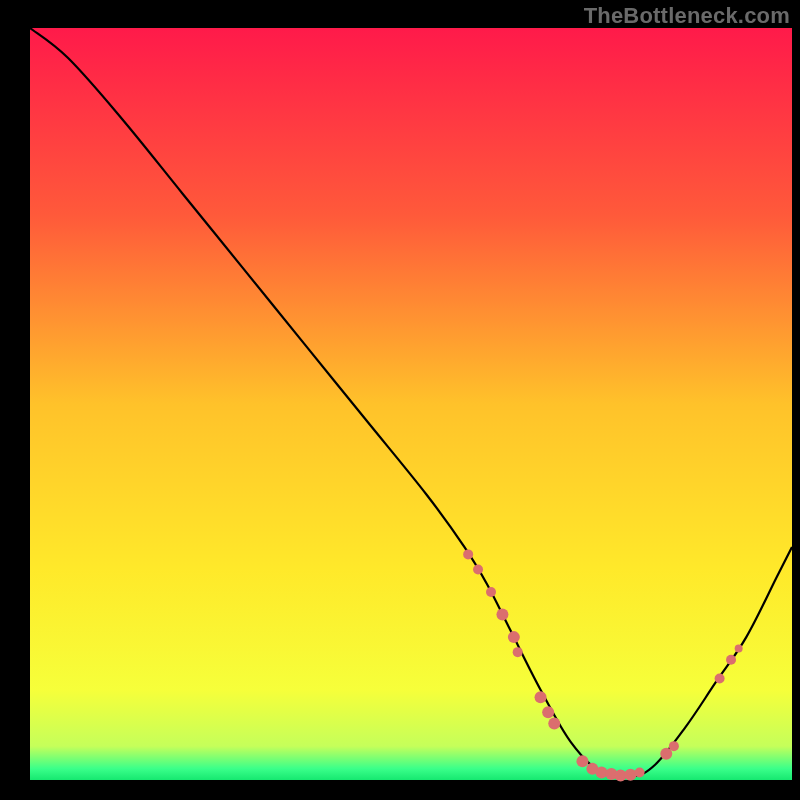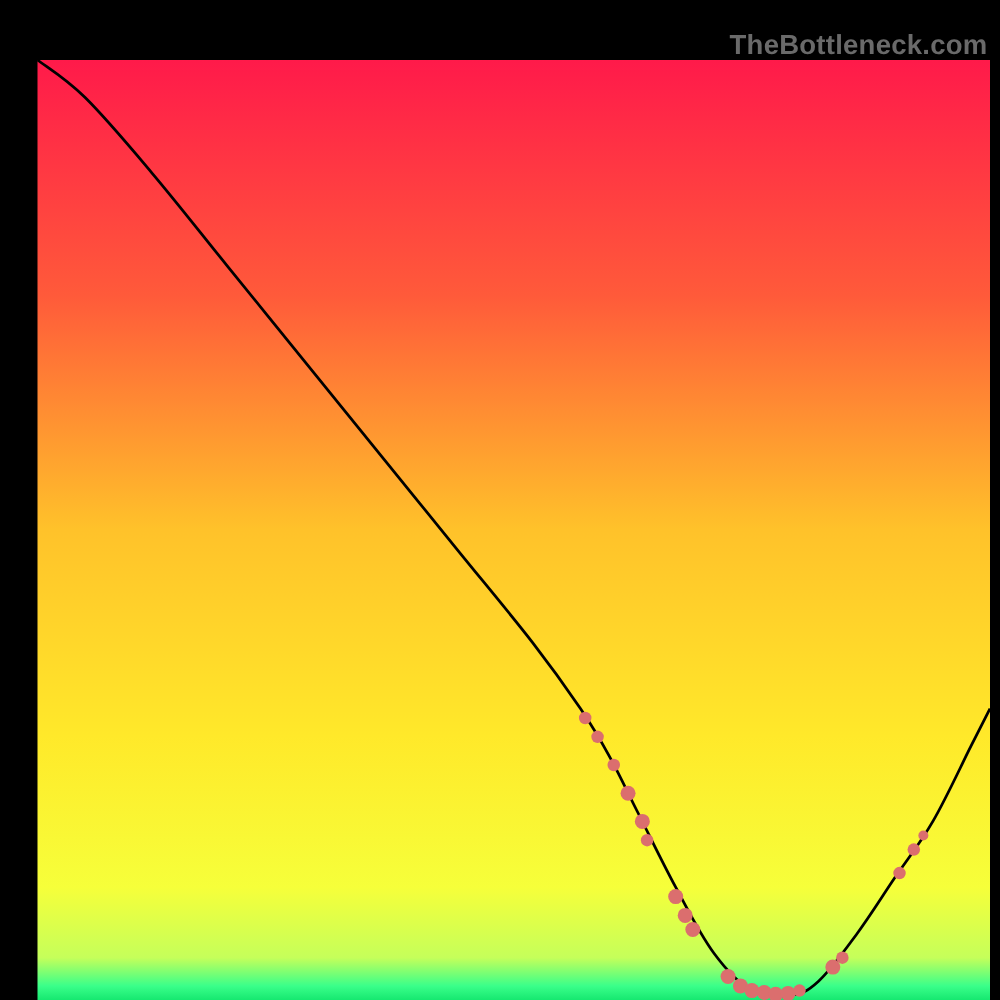--- a/index.html
+++ b/index.html
@@ -7,21 +7,20 @@
     padding: 0;
     width: 800px;
     height: 800px;
     background: #000;
     overflow: hidden;
   }
   .chart-container {
     position: relative;
     width: 800px;
     height: 689px;
-    margin-top: 20px;
   }
   .watermark {
     position: absolute;
     top: 3px;
     right: 10px;
     font-family: Arial, Helvetica, sans-serif;
     font-size: 22px;
     font-weight: bold;
     color: #6a6a6a;
     letter-spacing: 0.2px;

